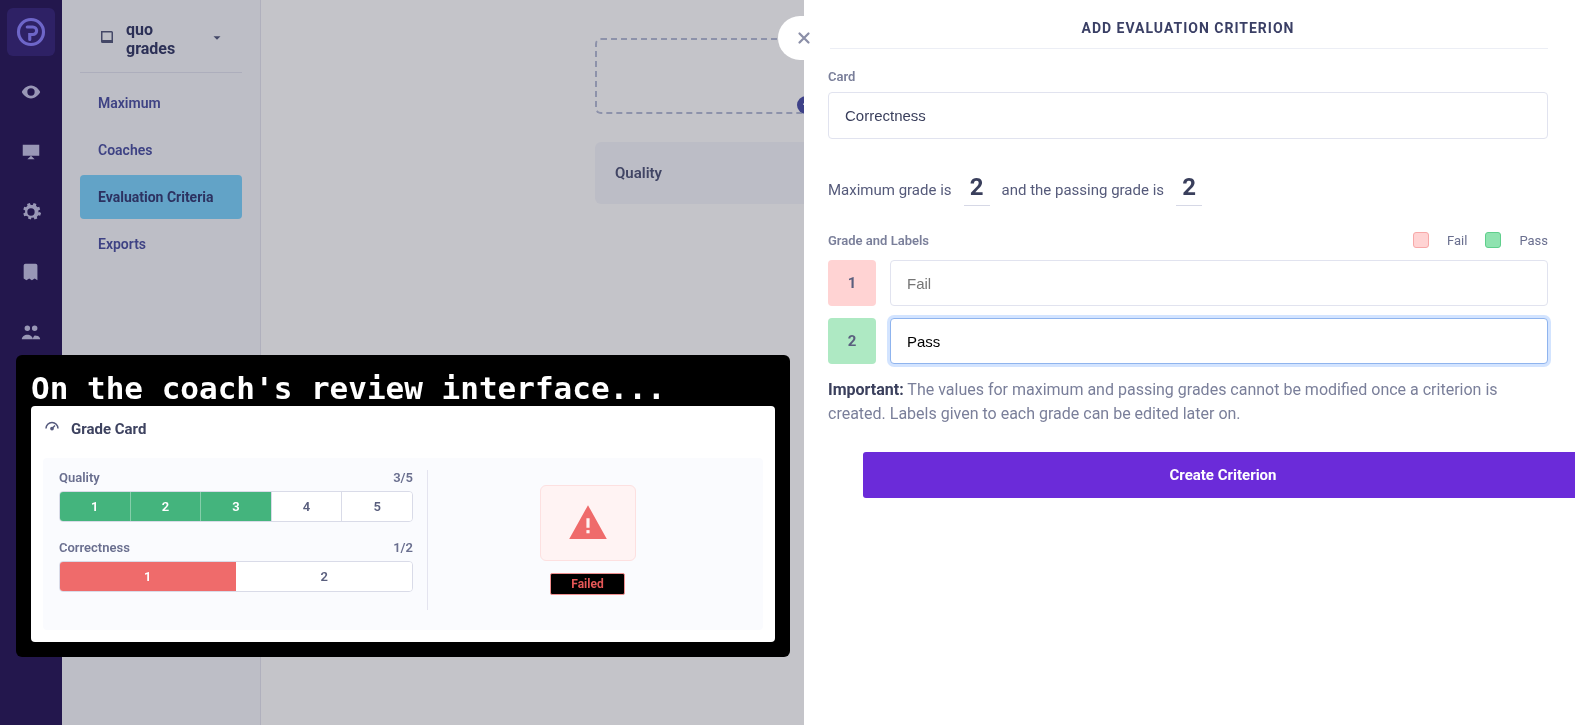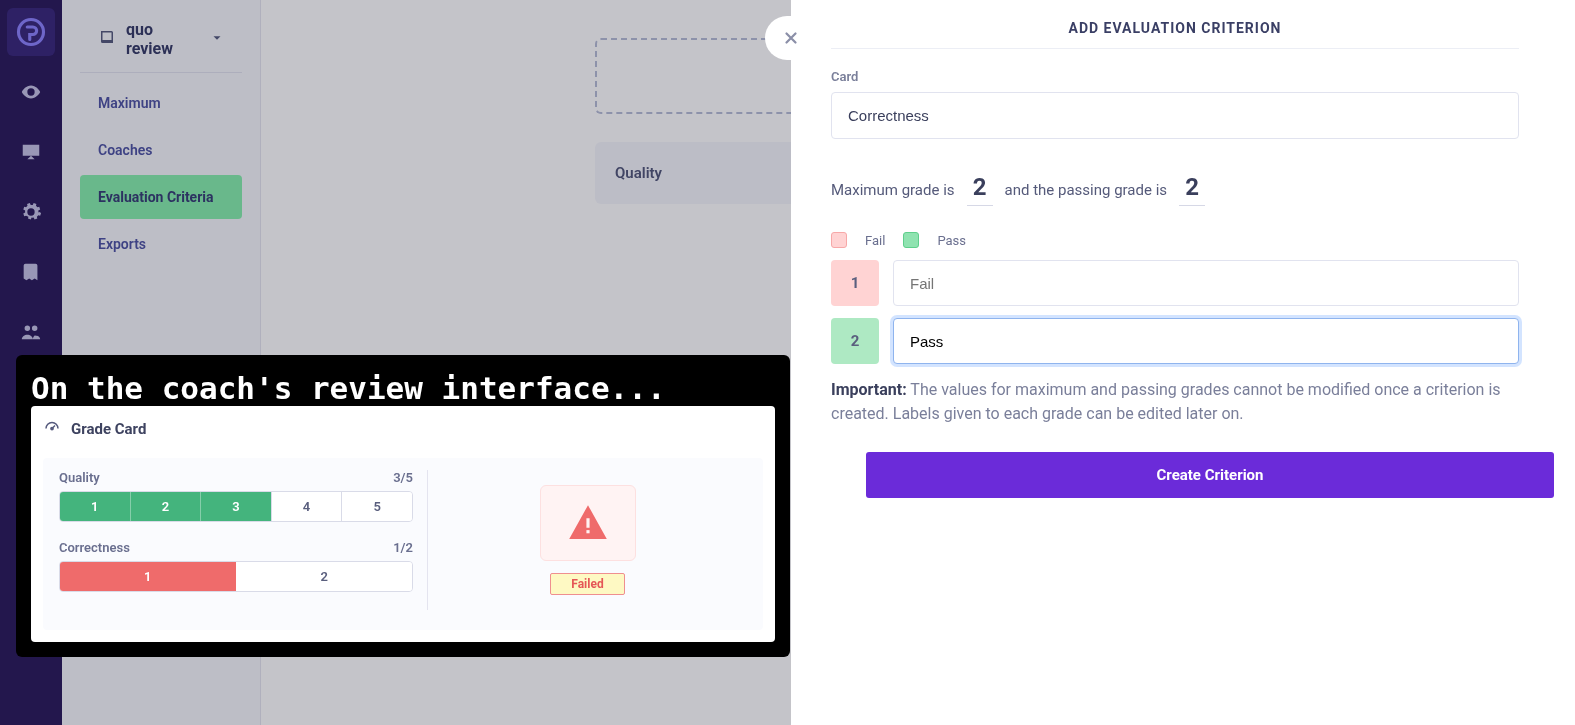--- a/index.html
+++ b/index.html
@@ -12,21 +12,21 @@
 .icon-rail .rail-item { width: 62px; height: 48px; display: flex; align-items: center; justify-content: center; color: #c6c3e6; }
 .icon-rail .rail-item svg { width: 22px; height: 22px; fill: #c6c3e6; }
 
 
 .sidebar { position: absolute; left: 62px; top: 0; width: 199px; height: 100%; background: #f6f7fb; padding: 10px 0; border-right: 1px solid #e4e4ef; }
 .course-select { display: flex; align-items: center; gap: 10px; padding: 10px 18px 14px; font-weight: 700; color: #343a66; border-bottom: 1px solid #e0e2ee; margin: 0 18px 8px; }
 .course-select .book-icon svg { width: 18px; height: 18px; fill: #545a7d; }
 .course-select .title { flex: 1; font-size: 16px; }
 .course-select .chevron svg { width: 14px; height: 14px; fill: #545a7d; }
 .sidebar-item { padding: 14px 18px; margin: 3px 18px; font-size: 14px; color: #4c52a3; font-weight: 600; border-radius: 4px; cursor: pointer; }
-.sidebar-item.active { background: #86efac; color: #353c74; font-weight: 700; }
+.sidebar-item.active { background: #7dd3fc; color: #353c74; font-weight: 700; }
 
 
 .main { position: absolute; left: 261px; top: 0; right: 0; bottom: 0; background: #fff; padding: 38px 20px; }
 .add-zone { width: 228px; height: 76px; border: 2px dashed #b6bcd6; border-radius: 6px; margin-left: 314px; position: relative; }
 .add-zone .plus { position: absolute; right: 6px; bottom: -2px; width: 18px; height: 18px; background: #4c50a9; border-radius: 50%; display:flex; align-items:center; justify-content:center; color:#fff; font-size:12px; font-weight:700; }
 .quality-card { width: 228px; margin-left: 314px; margin-top: 28px; background: #f5f6fb; border-radius: 6px; padding: 22px 20px; font-size: 15px; font-weight: 600; color: #505679; }
 
 
 .dim { position: absolute; left: 0; top: 0; width: 808px; height: 100%; background: rgba(20,20,40,0.25); z-index: 5; }
 
@@ -40,25 +40,25 @@
 .gc-right { width: 320px; border-left: 1px solid #e4e4ef; display:flex; flex-direction:column; align-items:center; justify-content:center; gap:12px; }
 .row-label { display:flex; justify-content:space-between; font-size:13px; color:#6a6f8f; margin-bottom:6px; font-weight:600; }
 .segbar { display:flex; border:1px solid #d9dbe8; border-radius:4px; overflow:hidden; margin-bottom:18px; }
 .seg { flex:1; text-align:center; padding:7px 0; font-size:13px; font-weight:600; background:#fff; color:#5a5f7e; }
 .seg.green { background:#44b47d; color:#fff; }
 .seg.red { background:#ef6b6b; color:#fff; }
 .seg + .seg { border-left:1px solid #d9dbe8; }
 .seg.green + .seg.green, .seg.red + .seg { border-left-color: rgba(255,255,255,0.35); }
 .failed-box { width:96px; height:76px; border-radius:6px; background:#fff3f3; border:1px solid #fde0e0; display:flex; align-items:center; justify-content:center; }
 .failed-box svg { width:38px; height:38px; fill:#ef6b6b; }
-.failed-badge { border:1px solid #ef8f8f; color:#e55757; font-size:12px; font-weight:700; padding:3px 20px; border-radius:2px; background:#fef9c3; }
+.failed-badge { border:1px solid #ef8f8f; color:#e55757; font-size:12px; font-weight:700; padding:3px 20px; border-radius:2px; background:#000000; }
 .save-btn { margin-top:12px; width:100%; background:#44ab70; color:#fff; font-weight:600; padding:16px; text-align:center; border-radius:4px; font-size:15px; }
 
 
-.panel { position: absolute; right: 16px; top: 0; width: 768px; height: 100%; background: #fff; z-index: 30; padding: 0 40px; }
+.panel { position: absolute; right: 3px; top: 0; width: 768px; height: 100%; background: #fff; z-index: 30; padding: 0 24px; }
 .close-btn { position:absolute; left:-26px; top:16px; width:52px; height:44px; background:#fff; border-top-left-radius:26px; border-bottom-left-radius:26px; display:flex; align-items:center; justify-content:center; }
 .close-btn svg { width:18px; height:18px; fill:#8b8fa8; }
 .panel-title { text-align:center; font-weight:700; letter-spacing:1px; color:#3a3f65; padding:20px 0 12px; border-bottom:1px solid #eceef5; font-size:14px; }
 .field-label { font-size:13px; color:#7a7f9a; margin:20px 0 8px; font-weight:600; }
 .text-input { width:100%; border:1px solid #e1e3ef; border-radius:4px; padding:14px 16px; font-size:15px; color:#3a3f5c; }
 .grade-line { display:flex; align-items:baseline; gap:12px; margin-top:34px; font-size:15px; color:#555a7a; flex-wrap:wrap; }
 .grade-num { font-size:24px; font-weight:700; color:#3a3f5c; border-bottom:1px solid #d6d8e6; min-width:26px; text-align:center; padding-bottom:4px; }
 .gl-header { display:flex; align-items:center; gap:10px; margin-top:26px; }
 .gl-header .lab { font-size:13px; color:#7a7f9a; font-weight:600; flex:1; }
 .legend { display:flex; gap:18px; align-items:center; font-size:13px; color:#6a6f8f; }
@@ -110,21 +110,21 @@
         <path d="M8 11a3 3 0 1 0 0-6 3 3 0 0 0 0 6zm8 0a3 3 0 1 0 0-6 3 3 0 0 0 0 6zM2 20c0-3 3-5 6-5s6 2 6 5H2zm12 0c0-1.8.8-3.3 2-4.3 1 .2 2 .3 2 .3 2.5 0 4 2 4 4h-8z"></path>
       </svg>
     </div>
 </div>
 
 <div class="sidebar">
   <div class="course-select">
     <span class="book-icon"><svg viewBox="0 0 24 24">
           <path d="M4 4h14a2 2 0 0 1 2 2v14H6a2 2 0 0 1-2-2V4zm2 2v10h12V6H6z"></path>
         </svg></span>
-    <span class="title">quo review</span>
+    <span class="title">quo grades</span>
     <span class="chevron"><svg viewBox="0 0 24 24">
           <path d="M6 9l6 6 6-6"></path>
         </svg></span>
   </div>
   <div class="sidebar-item">Maximum</div>
   <div class="sidebar-item">Coaches</div>
   <div class="sidebar-item active">Evaluation Criteria</div>
   <div class="sidebar-item">Exports</div>
 </div>
 
@@ -197,20 +197,21 @@
   <input class="text-input" value="Correctness" style="">
 
   <div class="grade-line">
     <span>Maximum grade is</span>
     <span class="grade-num">2</span>
     <span>and the passing grade is</span>
     <span class="grade-num">2</span>
   </div>
 
   <div class="gl-header">
+    <span class="lab">Grade and Labels</span>
     <div class="legend">
       <span class="swatch sw-fail"></span>
       <span>Fail</span>
       <span class="swatch sw-pass"></span>
       <span>Pass</span>
     </div>
   </div>
 
   <div class="grade-row">
     <div class="num-box num-fail">1</div>

